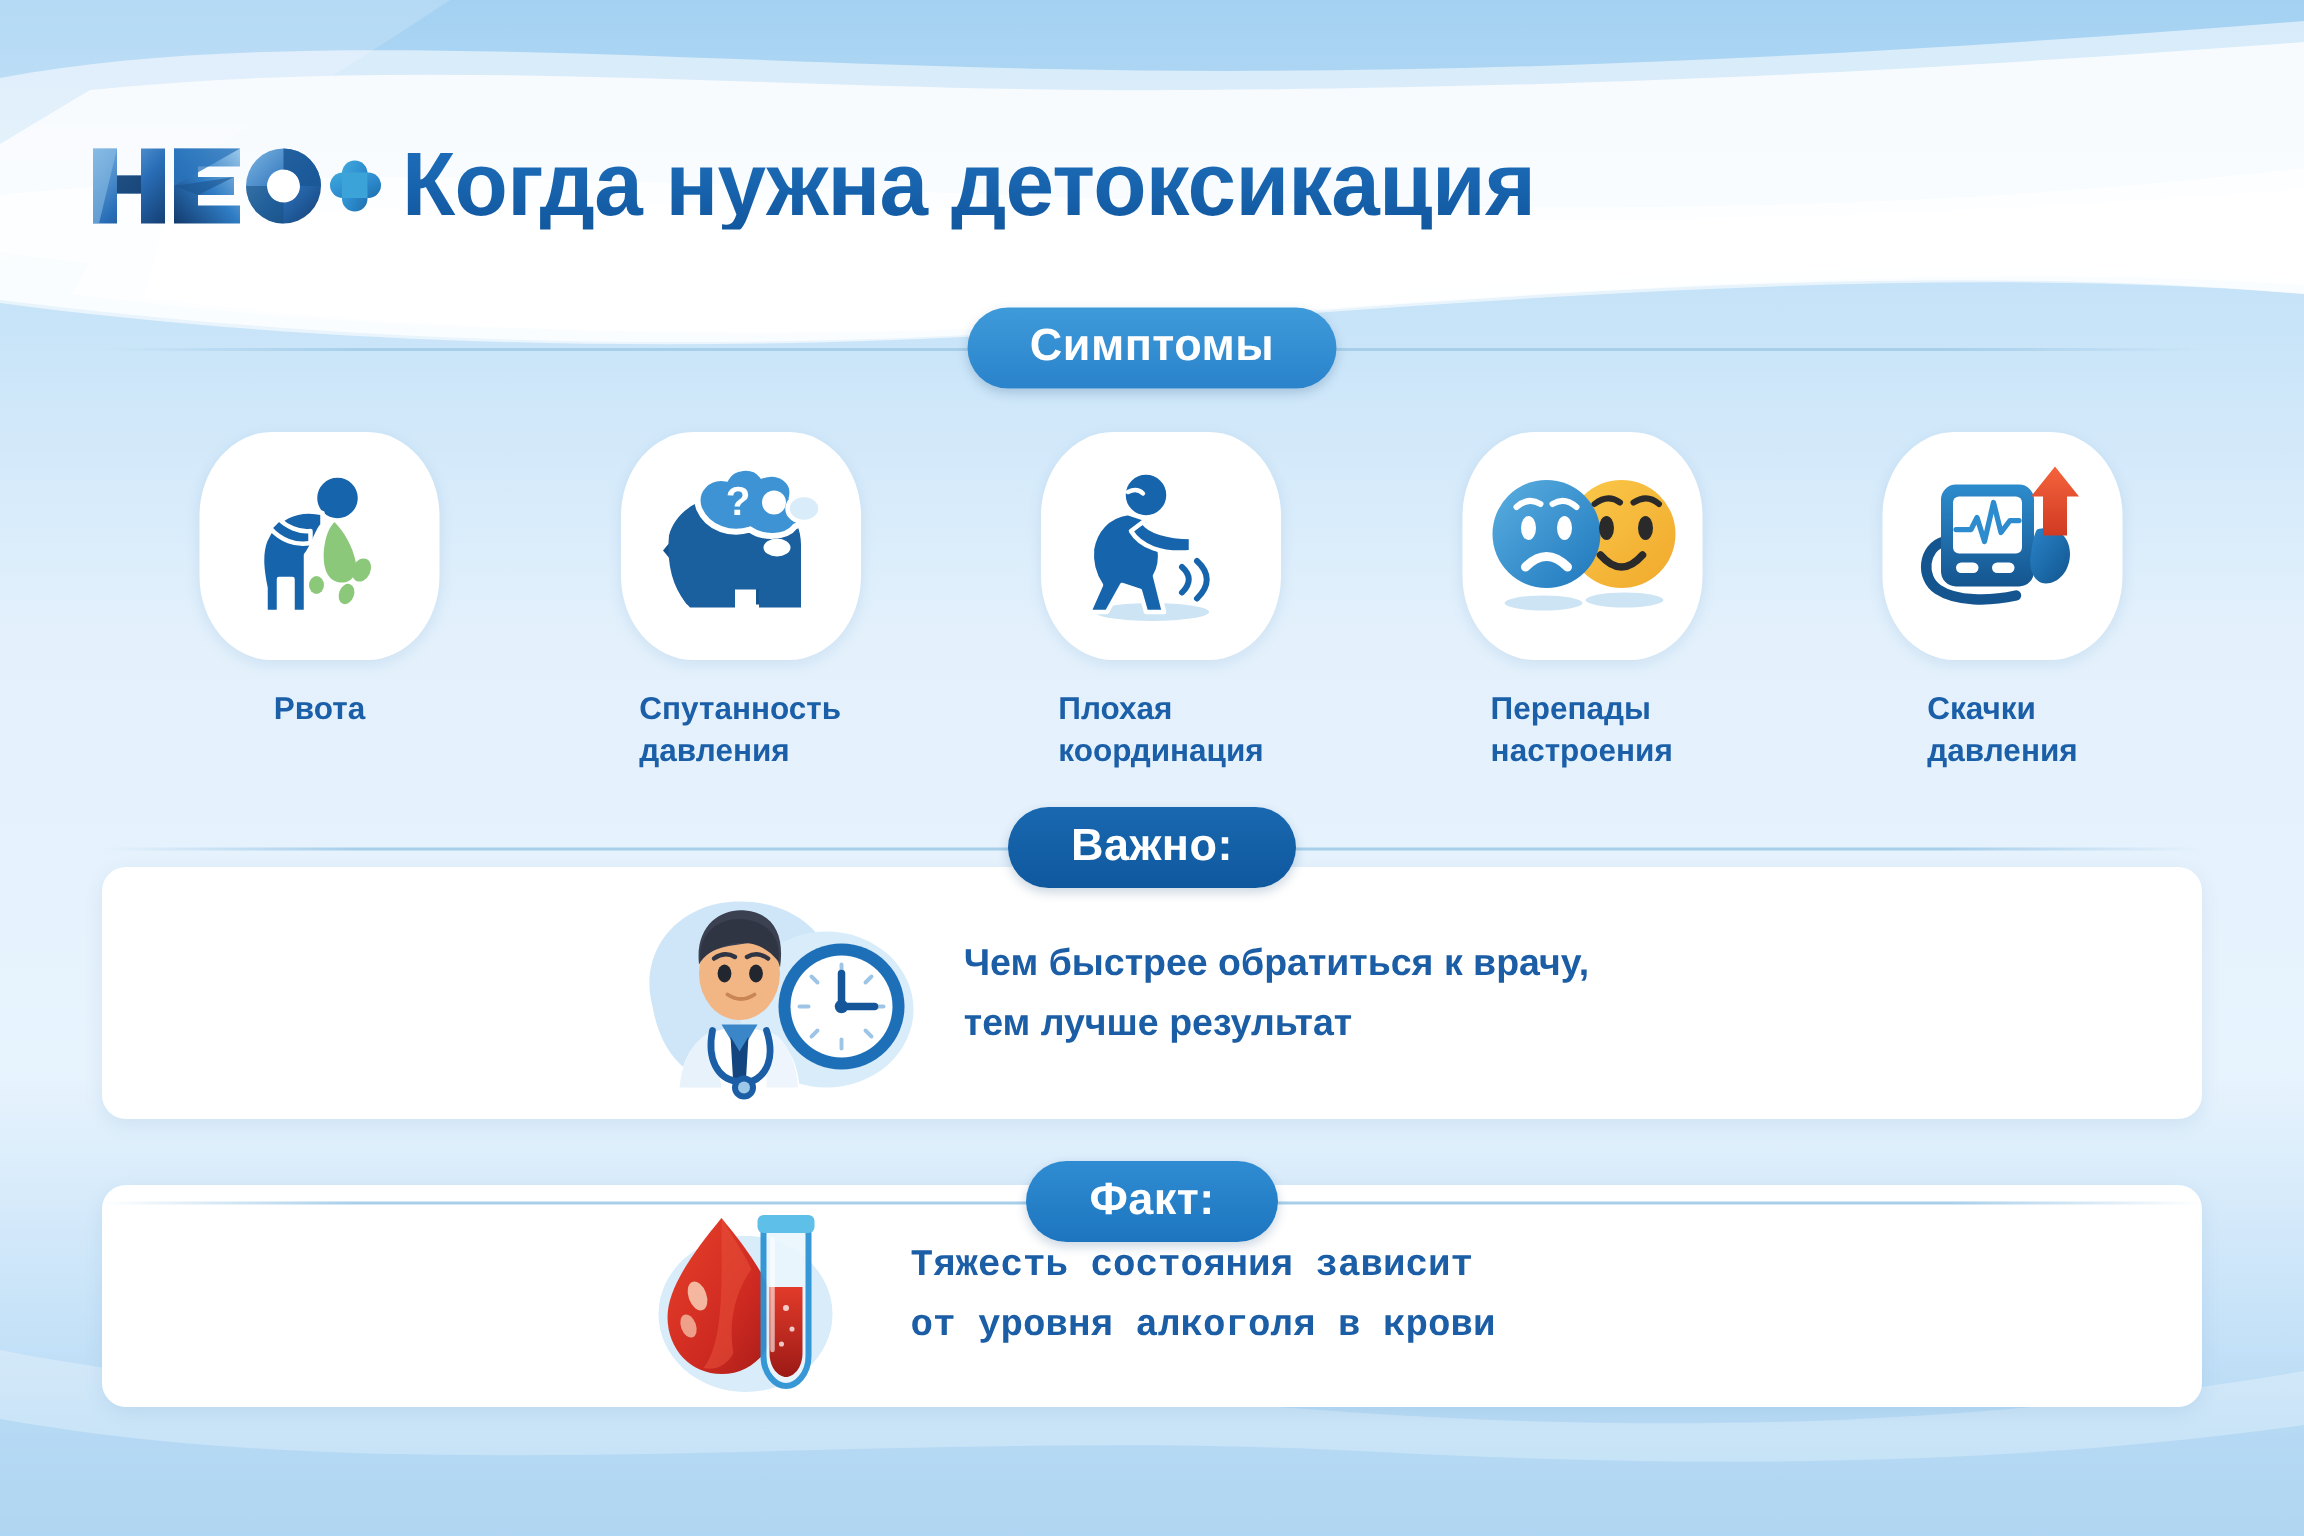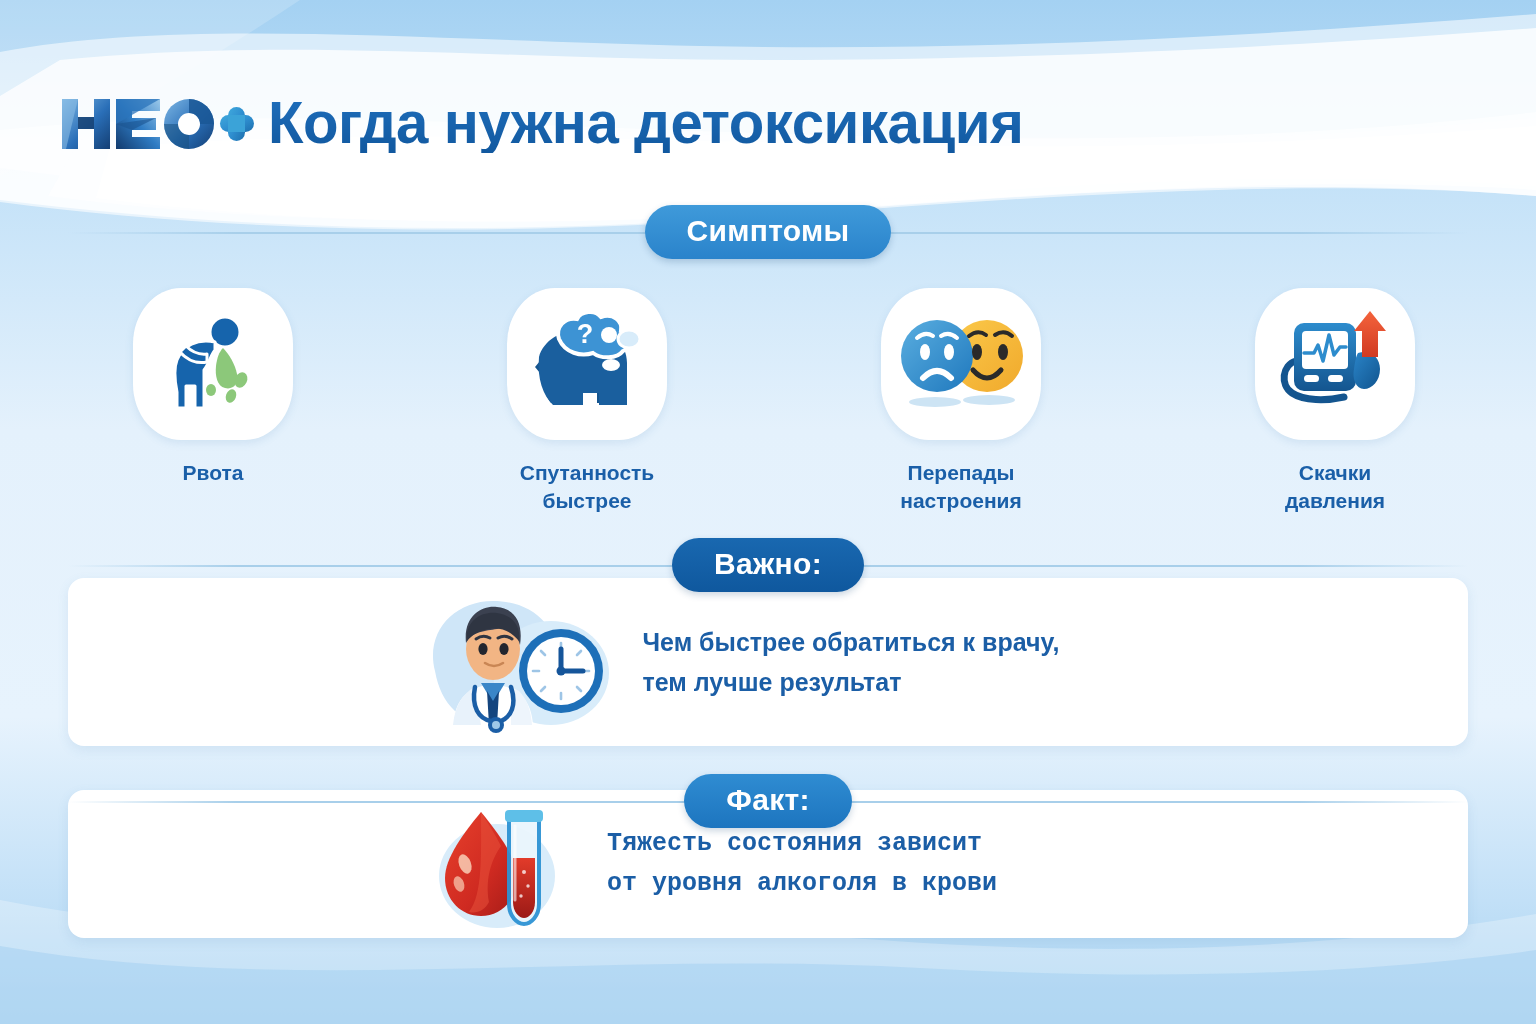--- a/index.html
+++ b/index.html
@@ -98,21 +98,20 @@
   .sym-card {
     width: 160px; height: 152px;
     background: #ffffff;
     border-radius: 48px 48px 48px 48px / 56px 56px 56px 56px;
     box-shadow: 0 3px 9px rgba(60,120,180,.13);
     display:flex; align-items:center; justify-content:center;
   }
   .sym-card svg { display:block; }
   .sym-label {
     margin-top: 19px;
-    text-align: center;
     color: #1a5fa8;
     font-size: 21px;
     font-weight: bold;
     line-height: 1.33;
     white-space: pre-line;
   }
 
   
   .info-card {
     position: absolute;
@@ -255,23 +254,42 @@
           <ellipse cx="86" cy="56" rx="9" ry="6" fill="#ffffff"></ellipse>
           <g stroke="#ffffff" stroke-width="4" fill="#3d93d4">
             <path d="M34,30 C30,18 40,8 52,10 C56,2 70,0 76,8 C88,4 98,12 96,22 C106,24 108,38 98,42 C92,50 76,50 68,44 C56,48 40,44 34,30 Z"></path>
           </g>
           <ellipse cx="104" cy="30" rx="11" ry="9" fill="#d8ecfa" stroke="#ffffff" stroke-width="3"></ellipse>
           <text x="60" y="34" font-family="Liberation Sans, sans-serif" font-size="27" font-weight="bold" fill="#ffffff" text-anchor="middle">?</text>
           <circle cx="84" cy="26" r="8" fill="#ffffff"></circle>
         </svg>
       </div>
       <div class="sym-label">Спутанность
-быстрее</div>
-    </div>
-
+давления</div>
+    </div>
+
+    <div class="symptom">
+      <div class="sym-card">
+        <svg width="124" height="112" viewBox="0 0 124 112" xmlns="http://www.w3.org/2000/svg">
+          <ellipse cx="56" cy="100" rx="38" ry="6" fill="#cde4f4"></ellipse>
+          <g fill="#1664ac" stroke="#ffffff" stroke-width="3" stroke-linejoin="round">
+            <circle cx="52" cy="22" r="15"></circle>
+            <path d="M40,34 C26,36 18,46 16,58 C15,68 18,76 22,82 L14,100 L26,100 L36,82 L48,86 L52,100 L64,100 L58,76 C64,66 62,48 52,38 Z"></path>
+            <path d="M42,46 C48,56 62,62 82,60 L82,50 C66,50 54,46 50,40 Z"></path>
+          </g>
+          <path d="M40,20 q6,-3 10,1" stroke="#ffffff" stroke-width="3" fill="none" stroke-linecap="round"></path>
+          <g stroke="#1664ac" stroke-width="4" fill="none" stroke-linecap="round">
+            <path d="M76,70 q9,8 0,17"></path>
+            <path d="M86,66 q13,12 0,25"></path>
+          </g>
+        </svg>
+      </div>
+      <div class="sym-label">Плохая
+координация</div>
+    </div>
 
     <div class="symptom">
       <div class="sym-card">
         <svg width="128" height="108" viewBox="0 0 128 108" xmlns="http://www.w3.org/2000/svg">
           <defs>
             <linearGradient id="sadg" x1="0" y1="0" x2="1" y2="1">
               <stop offset="0%" stop-color="#5aaee0"></stop>
                 <stop offset="100%" stop-color="#1f78bd"></stop>
             </linearGradient>
             <linearGradient id="happyg" x1="0" y1="0" x2="1" y2="1">

